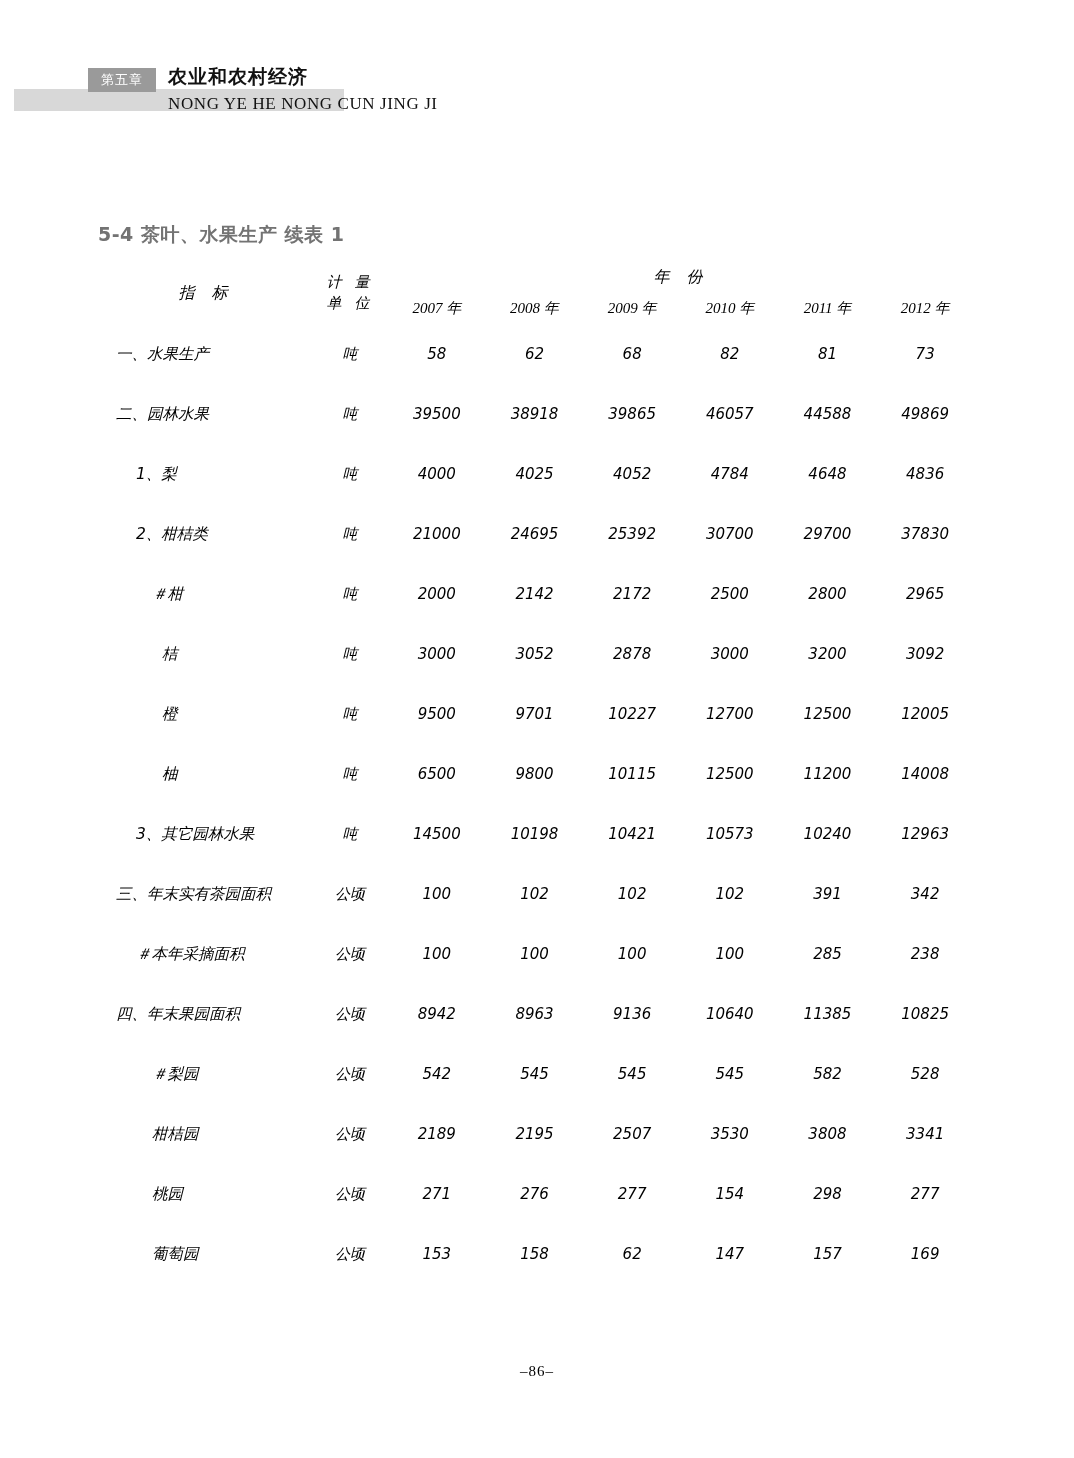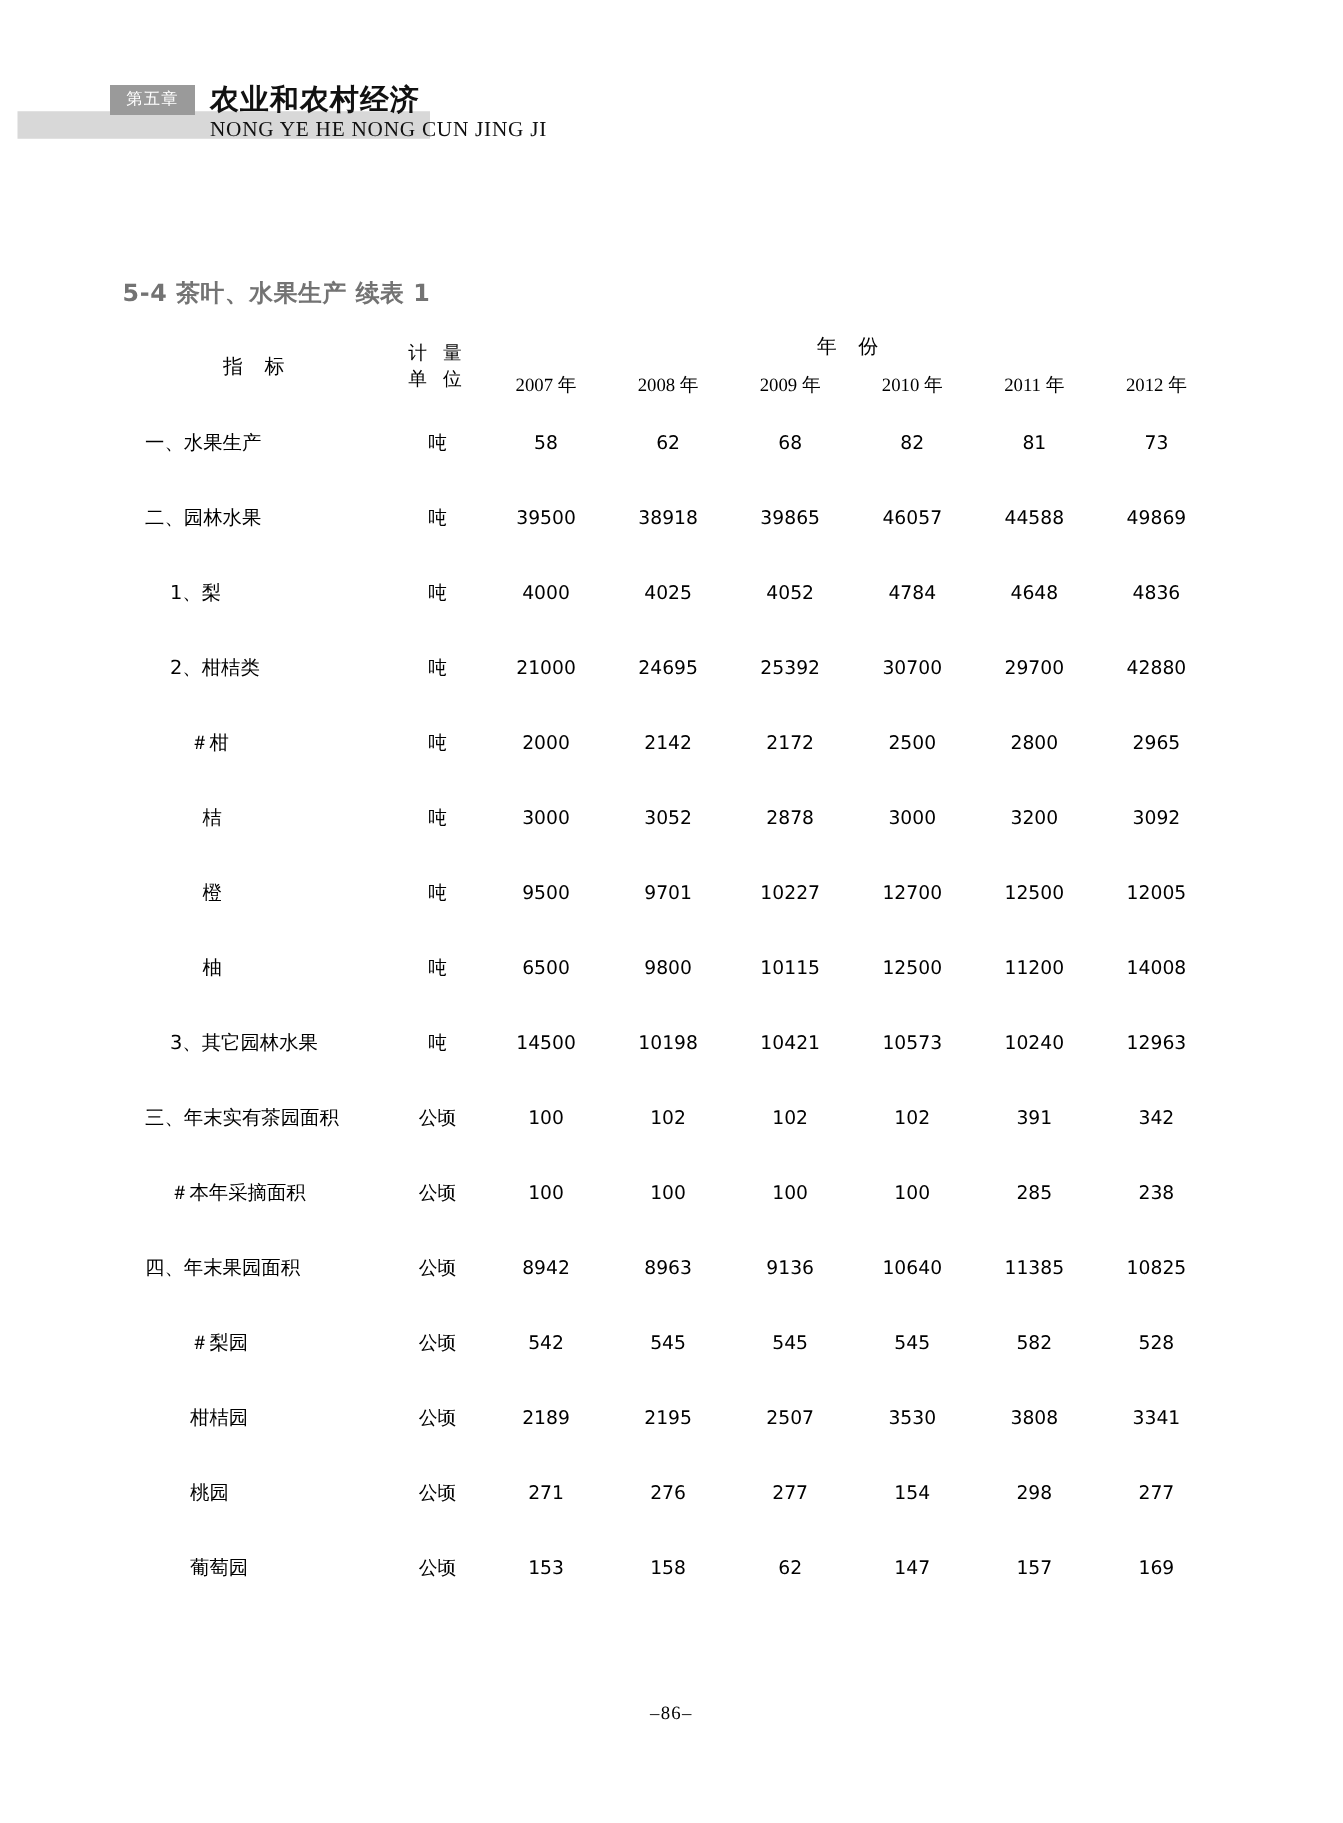--- a/index.html
+++ b/index.html
@@ -43,21 +43,21 @@
     font-size: 13px;
     line-height: 24px;
     text-align: center;
     letter-spacing: 1px;
     font-family: "DejaVu Sans", sans-serif;
   }
   .chapter-title {
     position: absolute;
     left: 168px;
     top: 4px;
-    font-size: 23px;
+    font-size: 19px;
     font-weight: bold;
     letter-spacing: 1px;
     font-family: "DejaVu Sans", sans-serif;
     color: #111111;
   }
   .chapter-pinyin {
     position: absolute;
     left: 168px;
     top: 34px;
     font-size: 17px;
@@ -82,20 +82,21 @@
   .table-wrap {
     position: absolute;
     left: 100px;
     top: 262px;
     width: 874px;
   }
   table.stat {
     border-collapse: collapse;
     width: 874px;
     table-layout: fixed;
+    font-style: italic;
   }
   table.stat td, table.stat th {
     border: 0;
     padding: 0;
     font-weight: normal;
   }
 
   .rule-top td {
     border-top: 2.5px solid #000;
   }
@@ -265,21 +266,21 @@
         <tr class="data-row">
           <td class="col-ind">
             <span class="ind-label ind-1">2、柑桔类</span>
           </td>
           <td class="col-unit vsep-l vsep-r">吨</td>
           <td class="col-val">21000</td>
           <td class="col-val vsep-l">24695</td>
           <td class="col-val vsep-l">25392</td>
           <td class="col-val vsep-l">30700</td>
           <td class="col-val vsep-l">29700</td>
-          <td class="col-val">42880</td>
+          <td class="col-val">37830</td>
         </tr>
         <tr class="data-row">
           <td class="col-ind">
             <span class="ind-label ind-2">＃柑</span>
           </td>
           <td class="col-unit vsep-l vsep-r">吨</td>
           <td class="col-val">2000</td>
           <td class="col-val vsep-l">2142</td>
           <td class="col-val vsep-l">2172</td>
           <td class="col-val vsep-l">2500</td>

